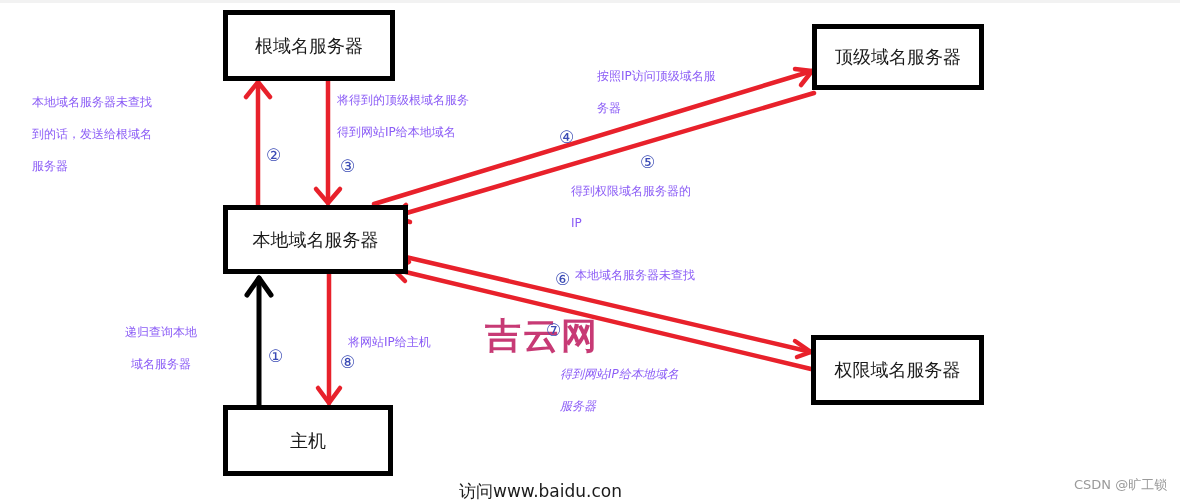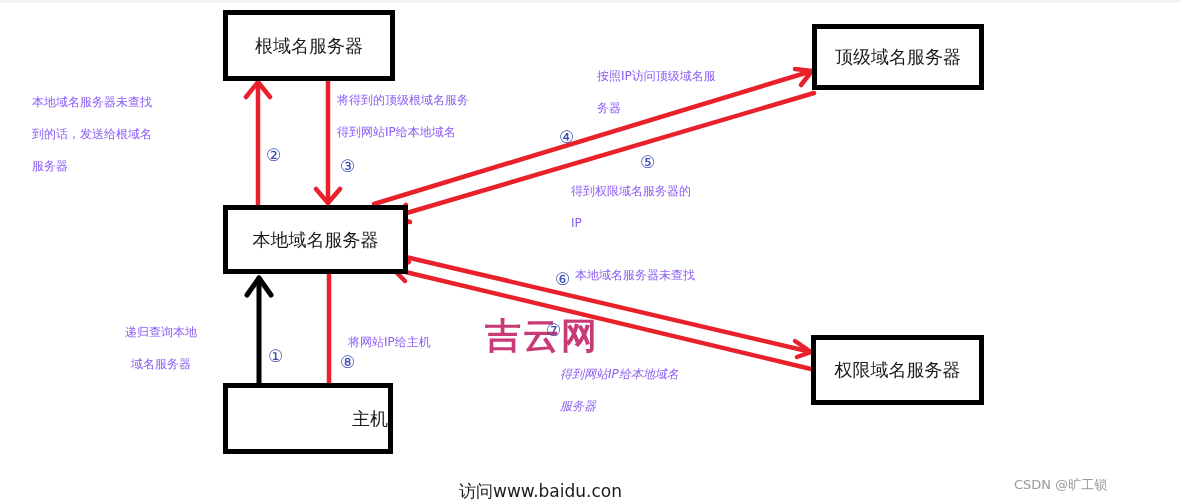--- a/index.html
+++ b/index.html
@@ -67,21 +67,21 @@
     </g>
   </g>
 </svg>
 
 <div class="box" style="left:223px;top:10px;width:172px;height:71px;">
   <span>根域名服务器</span>
 </div>
 <div class="box" style="left:223px;top:205px;width:185px;height:69px;">
   <span>本地域名服务器</span>
 </div>
-<div class="box" style="left:223px;top:383px;width:170px;height:71px;justify-content:flex-end;">
+<div class="box" style="left:223px;top:405px;width:170px;height:71px;">
   <span>主机</span>
 </div>
 <div class="box" style="left:812px;top:24px;width:172px;height:66px;">
   <span>顶级域名服务器</span>
 </div>
 <div class="box" style="left:811px;top:335px;width:173px;height:70px;">
   <span>权限域名服务器</span>
 </div>
 
 <div class="lbl" style="left:32px;top:86px;">本地域名服务器未查找
@@ -111,13 +111,13 @@
 服务器</div>
 
 <div class="lbl" style="left:348px;top:326px;">将网站IP给主机</div>
 <div class="num" style="left:340px;top:352px;">⑧</div>
 
 <div class="lbl" style="left:125px;top:316px;text-align:center;">递归查询本地
 域名服务器</div>
 <div class="num" style="left:268px;top:346px;">①</div>
 
 <div class="caption" style="left:459px;top:480px;">访问www.baidu.con</div>
-<div class="credit" style="left:1014px;top:476px;">CSDN @旷工锁</div>
+<div class="credit" style="left:1074px;top:476px;">CSDN @旷工锁</div>
 
 </body></html>

